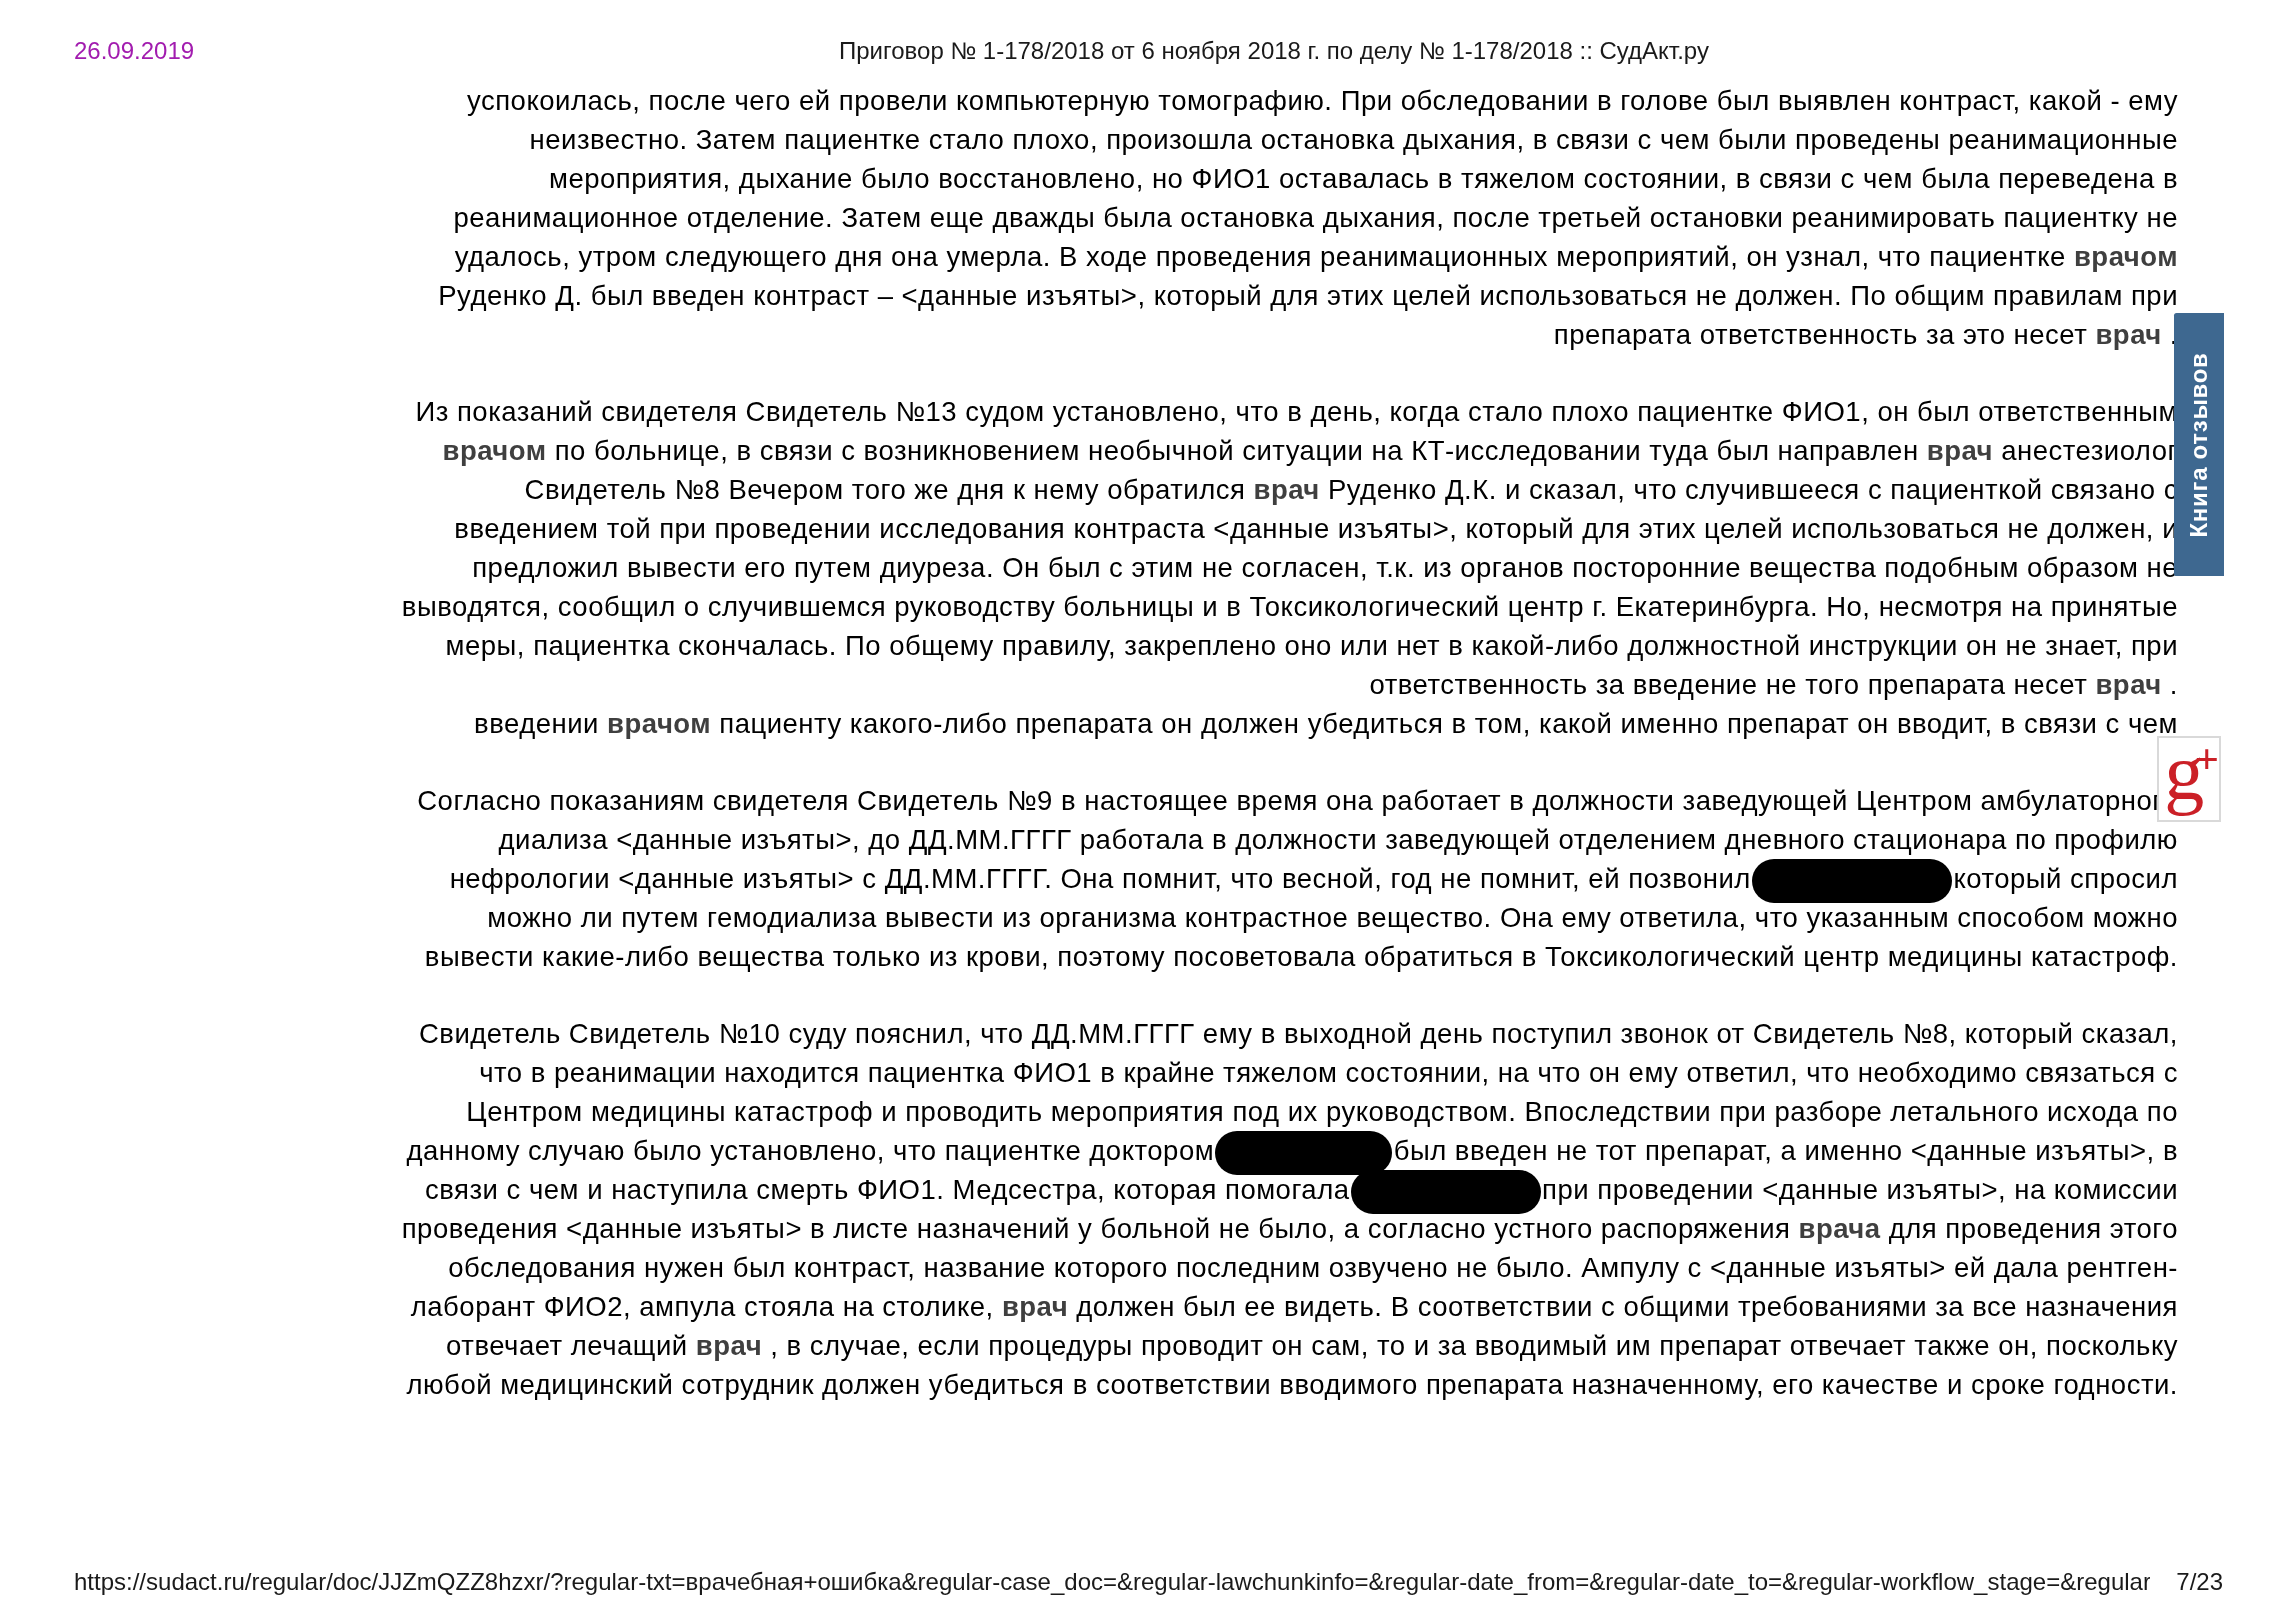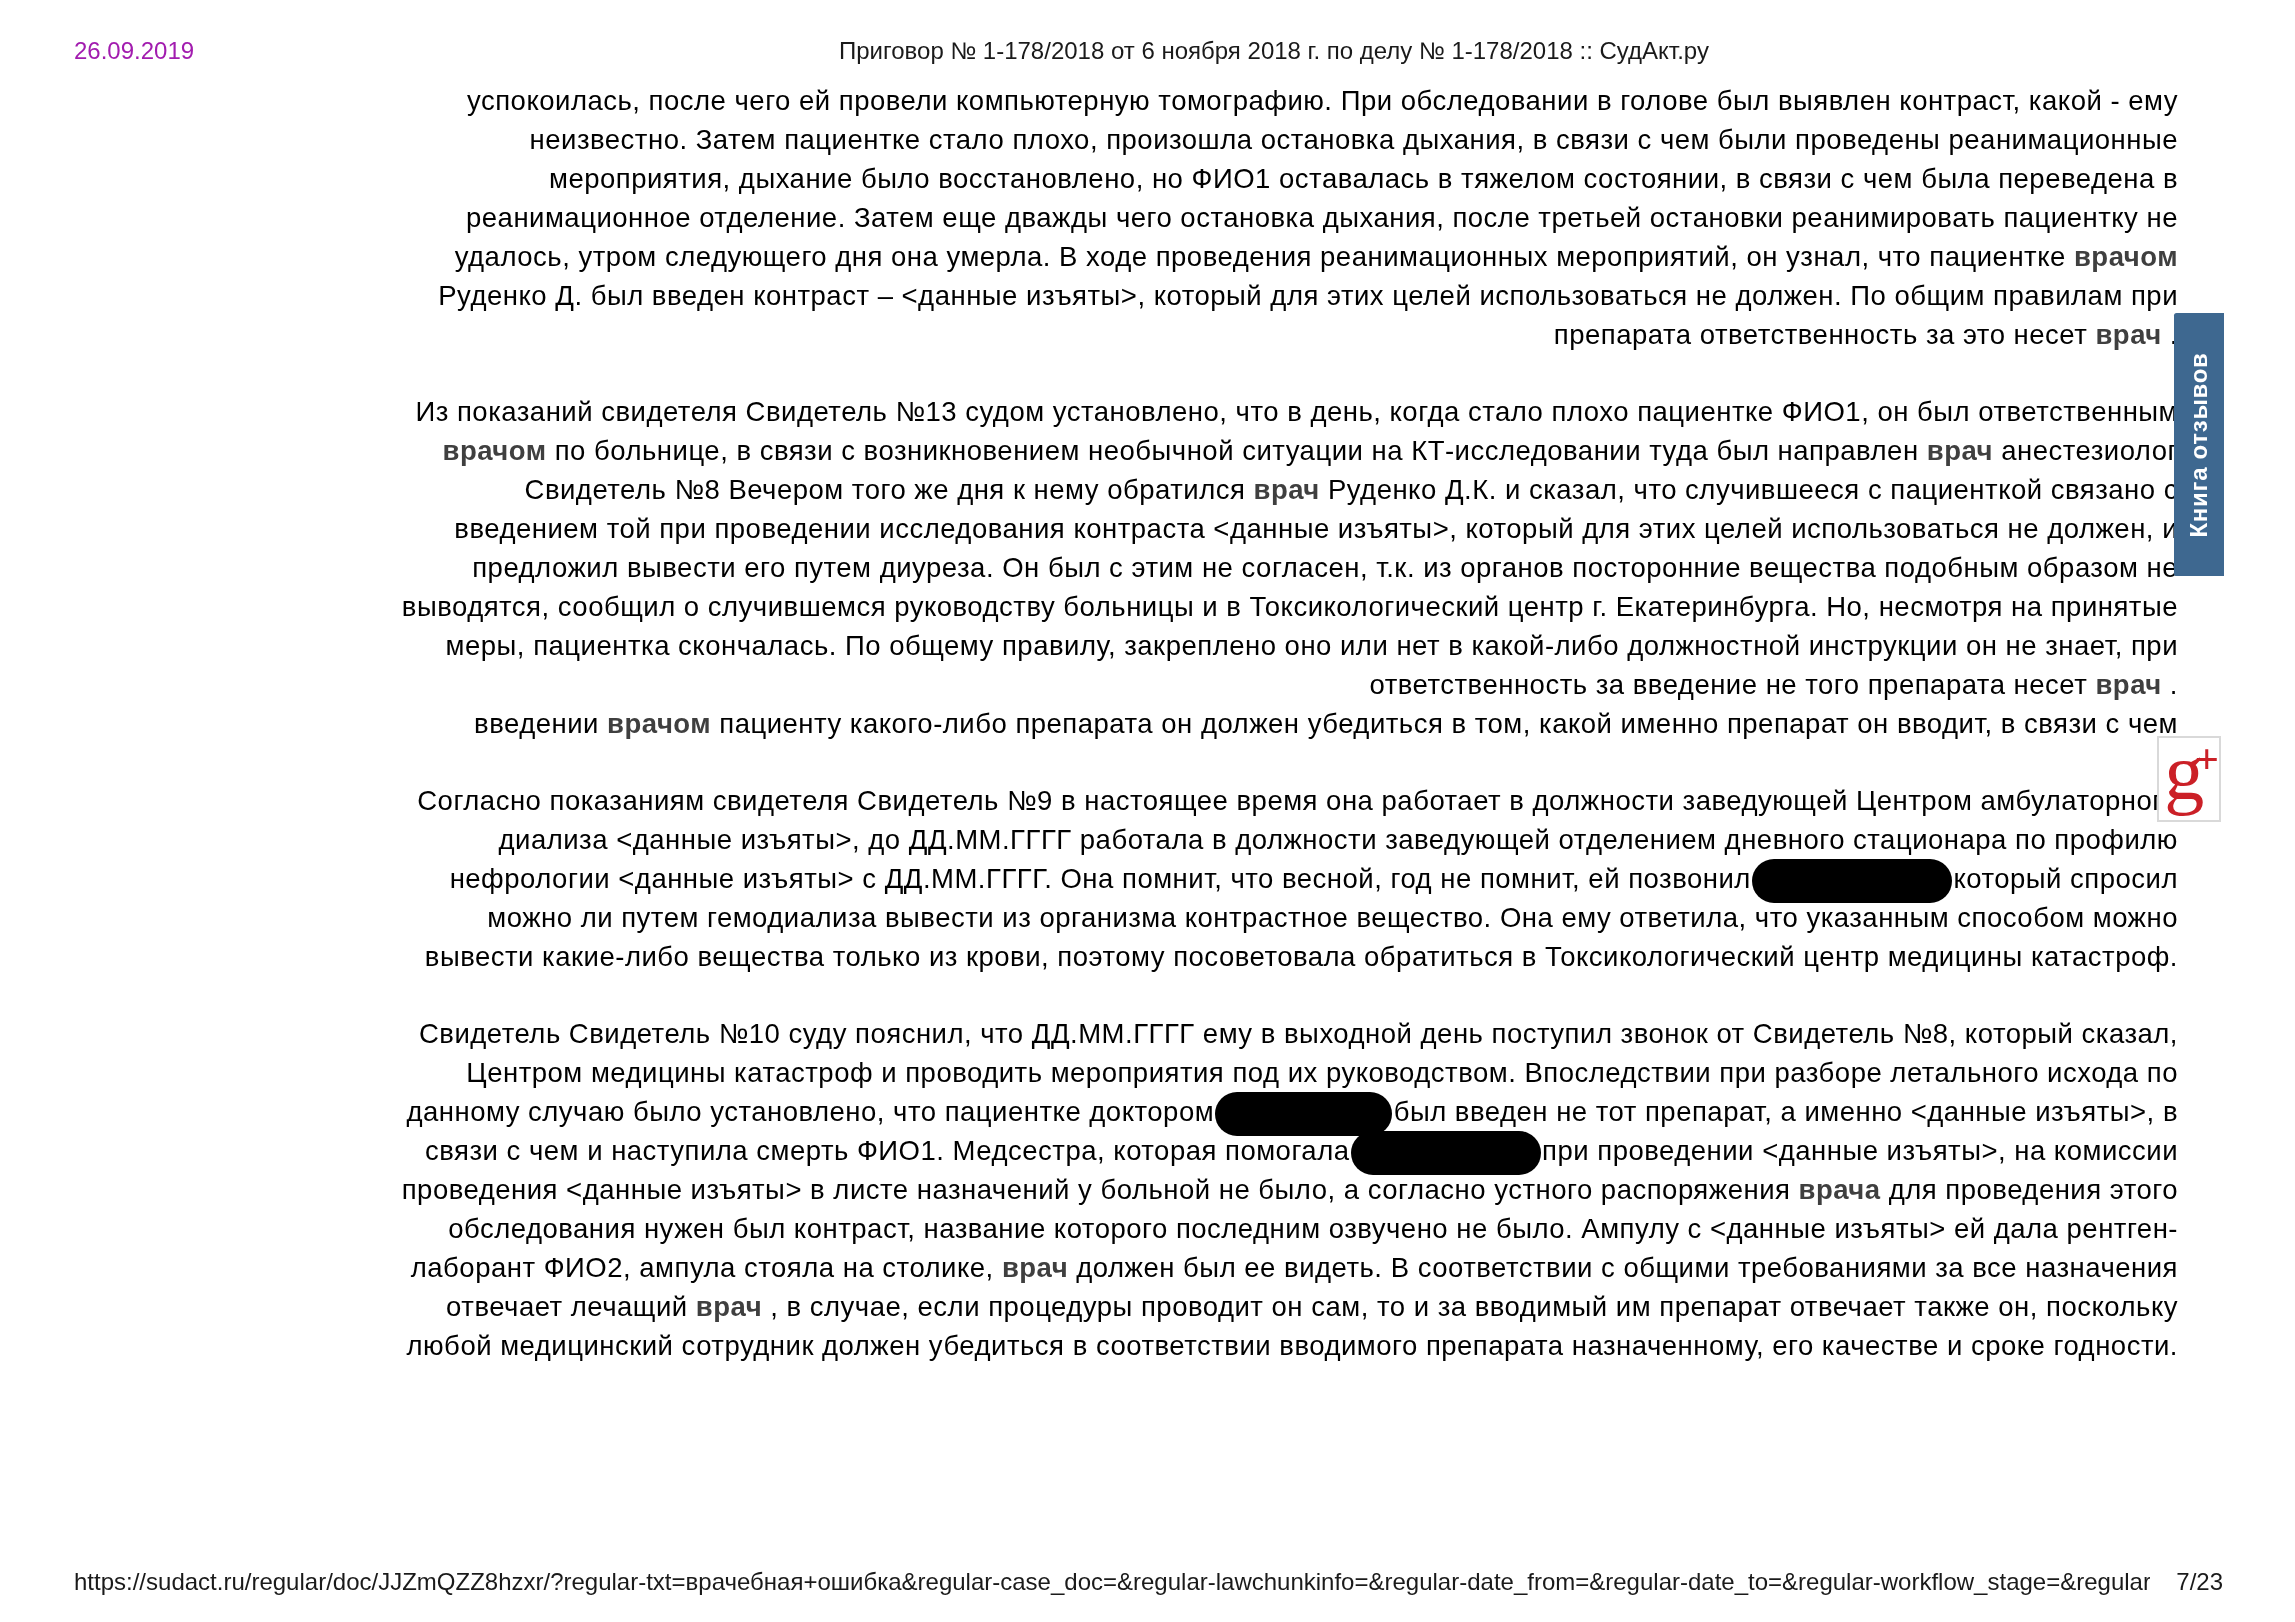--- a/index.html
+++ b/index.html
@@ -57,21 +57,21 @@
 <body>
 
 <div class="print-header-date">26.09.2019</div>
 <div class="print-header-title">Приговор № 1-178/2018 от 6 ноября 2018 г. по делу № 1-178/2018 :: СудАкт.ру</div>
 
 <div class="doc-body" id="doc-body">
     <div class="para">
       <div class="line">успокоилась, после чего ей провели компьютерную томографию. При обследовании в голове был выявлен контраст, какой - ему</div>
       <div class="line">неизвестно. Затем пациентке стало плохо, произошла остановка дыхания, в связи с чем были проведены реанимационные</div>
       <div class="line">мероприятия, дыхание было восстановлено, но ФИО1 оставалась в тяжелом состоянии, в связи с чем была переведена в</div>
-      <div class="line">реанимационное отделение. Затем еще дважды чего остановка дыхания, после третьей остановки реанимировать пациентку не</div>
+      <div class="line">реанимационное отделение. Затем еще дважды была остановка дыхания, после третьей остановки реанимировать пациентку не</div>
       <div class="line">удалось, утром следующего дня она умерла. В ходе проведения реанимационных мероприятий, он узнал, что пациентке <b class="kw">врачом</b></div>
       <div class="line">Руденко Д. был введен контраст – &lt;данные изъяты&gt;, который для этих целей использоваться не должен. По общим правилам при</div>
       <div class="line">препарата ответственность за это несет <b class="kw">врач</b> .</div>
     </div>
     <div class="para">
       <div class="line">Из показаний свидетеля Свидетель №13 судом установлено, что в день, когда стало плохо пациентке ФИО1, он был ответственным</div>
       <div class="line"><b class="kw">врачом</b> по больнице, в связи с возникновением необычной ситуации на КТ-исследовании туда был направлен <b class="kw">врач</b> анестезиолог</div>
       <div class="line">Свидетель №8 Вечером того же дня к нему обратился <b class="kw">врач</b> Руденко Д.К. и сказал, что случившееся с пациенткой связано с</div>
       <div class="line">введением той при проведении исследования контраста &lt;данные изъяты&gt;, который для этих целей использоваться не должен, и</div>
       <div class="line">предложил вывести его путем диуреза. Он был с этим не согласен, т.к. из органов посторонние вещества подобным образом не</div>
@@ -82,20 +82,21 @@
     </div>
     <div class="para">
       <div class="line">Согласно показаниям свидетеля Свидетель №9 в настоящее время она работает в должности заведующей Центром амбулаторного</div>
       <div class="line">диализа &lt;данные изъяты&gt;, до ДД.ММ.ГГГГ работала в должности заведующей отделением дневного стационара по профилю</div>
       <div class="line">нефрологии &lt;данные изъяты&gt; с ДД.ММ.ГГГГ. Она помнит, что весной, год не помнит, ей позвонил<span class="redacted" style="width:200px"></span>который спросил</div>
       <div class="line">можно ли путем гемодиализа вывести из организма контрастное вещество. Она ему ответила, что указанным способом можно</div>
       <div class="line">вывести какие-либо вещества только из крови, поэтому посоветовала обратиться в Токсикологический центр медицины катастроф.</div>
     </div>
     <div class="para">
       <div class="line">Свидетель Свидетель №10 суду пояснил, что ДД.ММ.ГГГГ ему в выходной день поступил звонок от Свидетель №8, который сказал,</div>
+      <div class="line">что в реанимации находится пациентка ФИО1 в крайне тяжелом состоянии, на что он ему ответил, что необходимо связаться с</div>
       <div class="line">Центром медицины катастроф и проводить мероприятия под их руководством. Впоследствии при разборе летального исхода по</div>
       <div class="line">данному случаю было установлено, что пациентке доктором<span class="redacted" style="width:177px"></span>был введен не тот препарат, а именно &lt;данные изъяты&gt;, в</div>
       <div class="line">связи с чем и наступила смерть ФИО1. Медсестра, которая помогала<span class="redacted" style="width:190px"></span>при проведении &lt;данные изъяты&gt;, на комиссии</div>
       <div class="line">проведения &lt;данные изъяты&gt; в листе назначений у больной не было, а согласно устного распоряжения <b class="kw">врача</b> для проведения этого</div>
       <div class="line">обследования нужен был контраст, название которого последним озвучено не было. Ампулу с &lt;данные изъяты&gt; ей дала рентген-</div>
       <div class="line">лаборант ФИО2, ампула стояла на столике, <b class="kw">врач</b> должен был ее видеть. В соответствии с общими требованиями за все назначения</div>
       <div class="line">отвечает лечащий <b class="kw">врач</b> , в случае, если процедуры проводит он сам, то и за вводимый им препарат отвечает также он, поскольку</div>
       <div class="line">любой медицинский сотрудник должен убедиться в соответствии вводимого препарата назначенному, его качестве и сроке годности.</div>
     </div>
   </div>

